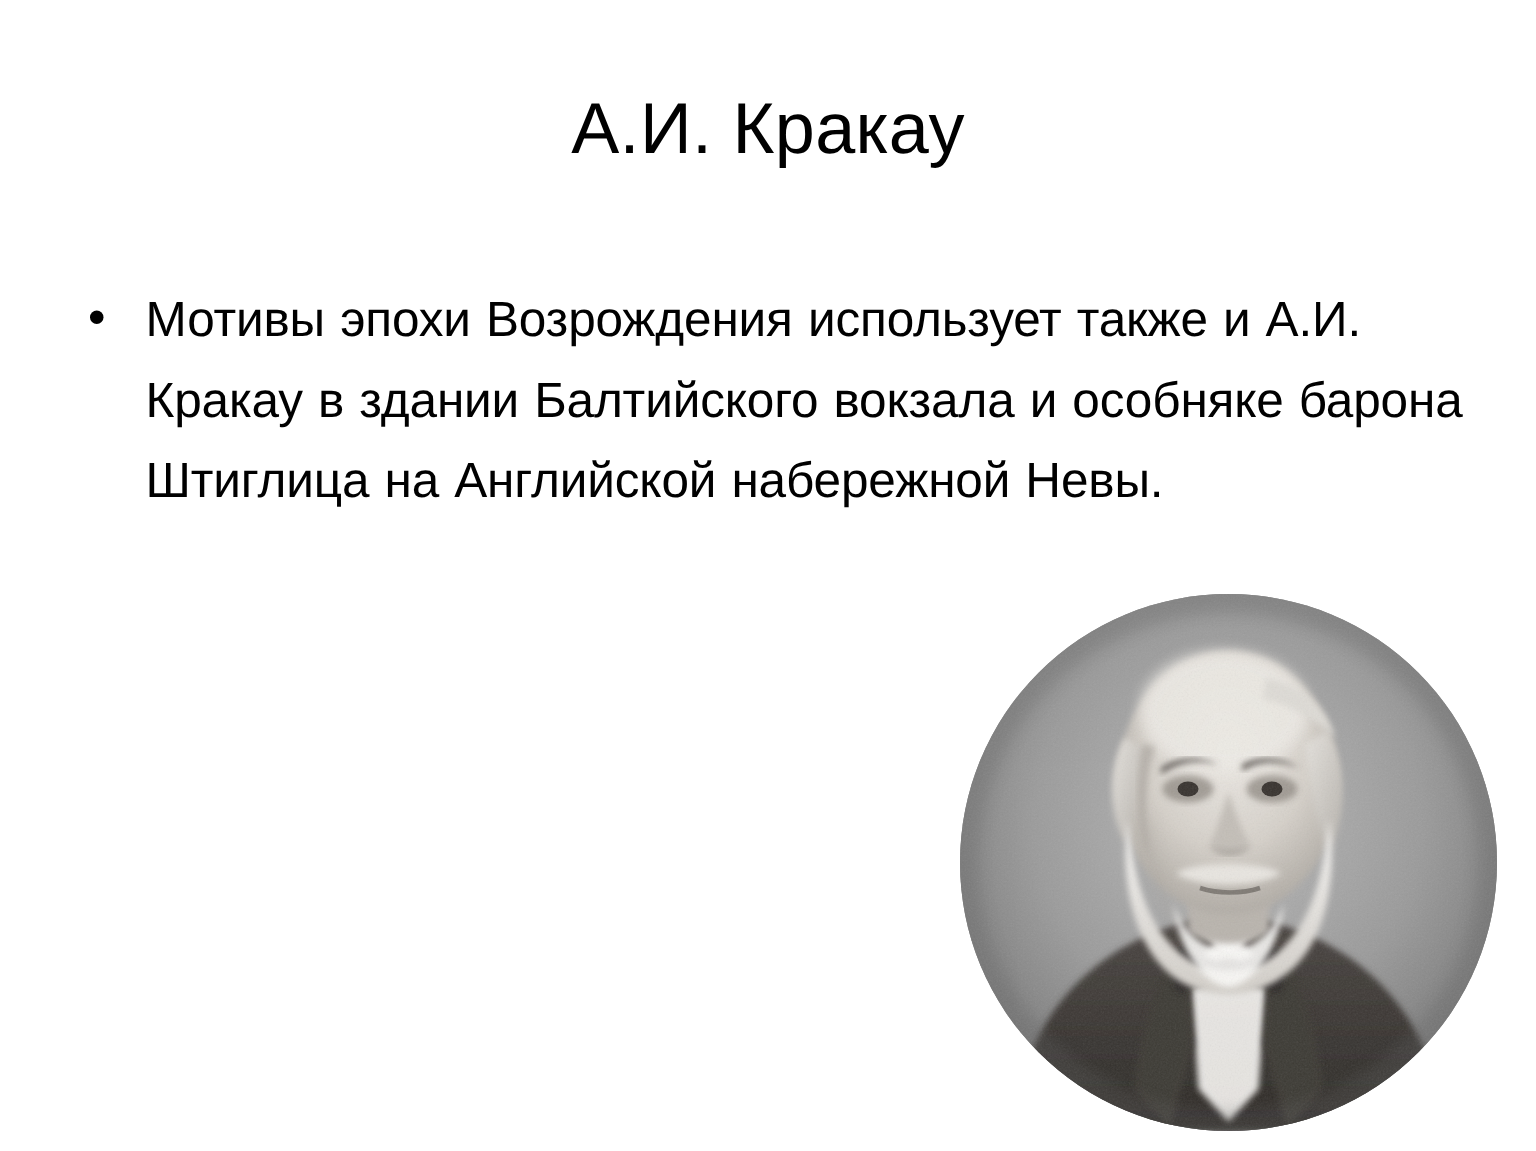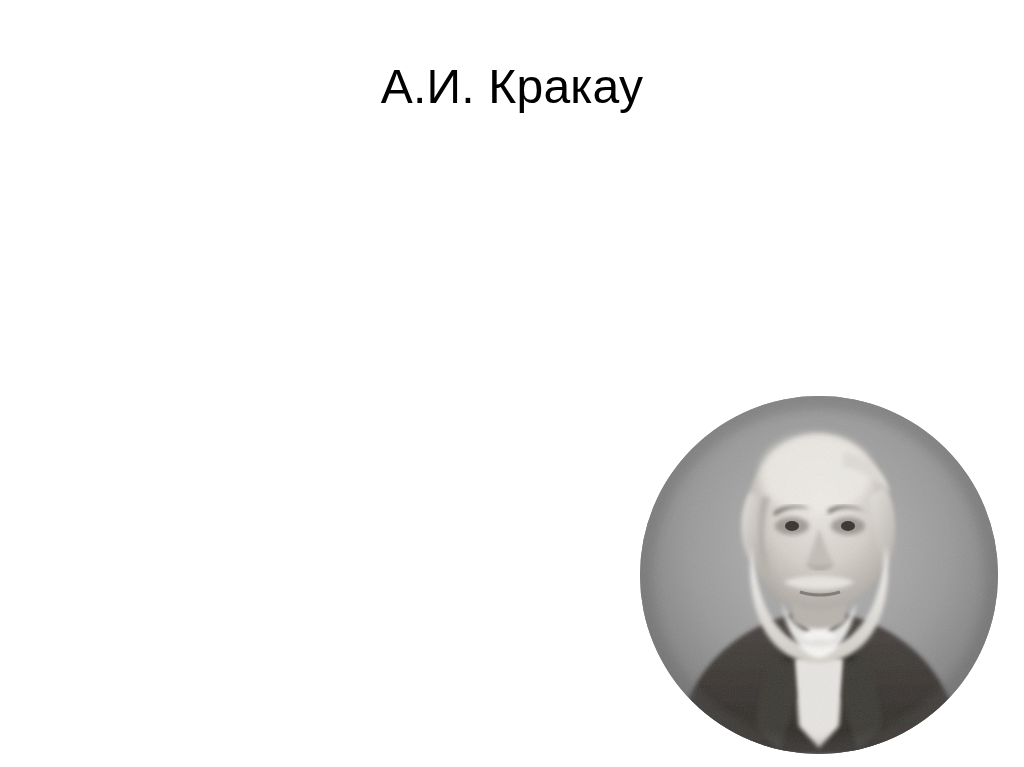--- a/index.html
+++ b/index.html
@@ -92,20 +92,26 @@
     height: 100%;
   }
 </style>
 </head>
 <body>
 
 <div class="slide">
 
   <div class="slide-title">А.И. Кракау</div>
 
+  <ul class="body-list">
+    <li class="bullet-item">
+      <span class="bullet-dot"></span>
+      <span class="bullet-text">Мотивы эпохи Возрождения использует также и А.И. Кракау в здании  Балтийского вокзала и особняке барона Штиглица на Английской набережной Невы.</span>
+    </li>
+  </ul>
 
   <div class="portrait-wrap">
     <div class="portrait-clip">
       <svg class="portrait-svg" viewBox="0 0 358 358" preserveAspectRatio="xMidYMid slice">
         <defs>
           <radialGradient id="bgGrad" cx="50%" cy="42%" r="66%">
             <stop offset="0%" stop-color="#b9b9b9"></stop>
             <stop offset="55%" stop-color="#9b9b9b"></stop>
             <stop offset="100%" stop-color="#6e6e6e"></stop>
           </radialGradient>

